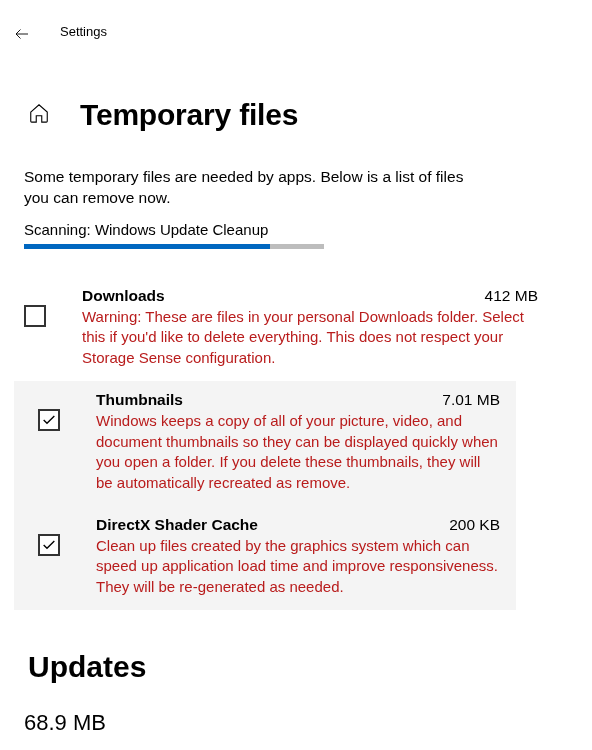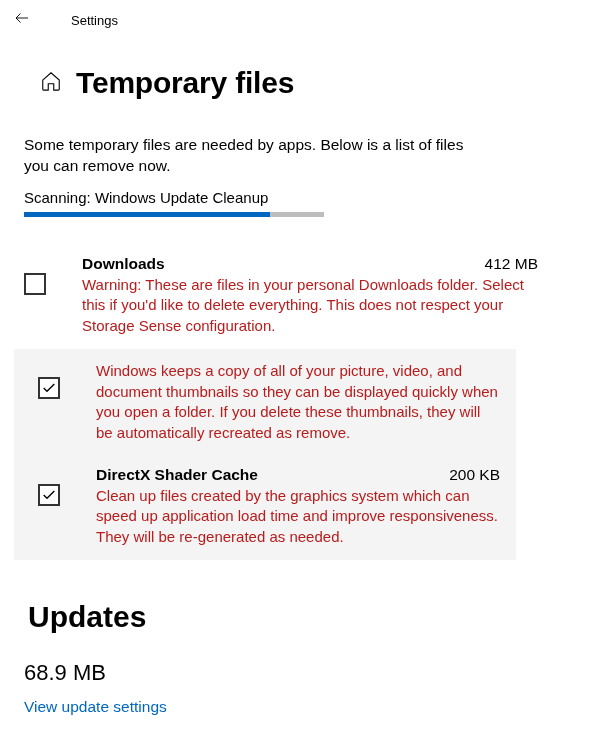--- a/index.html
+++ b/index.html
@@ -10,23 +10,23 @@
     }
     body {
       width: 592px;
       height: 750px;
       background: #ffffff;
       color: #000000;
       overflow: hidden;
     }
     .header-bar {
       display: flex;
-      align-items: flex-end;
-      padding: 8px 12px;
-      gap: 39px;
+      align-items: flex-start;
+      padding: 24px 12px;
+      gap: 28px;
     }
     .back-arrow {
       width: 20px;
       height: 20px;
       display: flex;
       align-items: center;
       justify-content: center;
       cursor: pointer;
     }
     .back-arrow svg {
@@ -36,22 +36,22 @@
       stroke-width: 1.2;
       fill: none;
     }
     .settings-label {
       font-size: 13px;
       color: #000;
     }
     .title-row {
       display: flex;
       align-items: center;
-      gap: 14px;
-      padding: 30px 24px 16px 40px;
+      gap: 30px;
+      padding: 30px 24px 16px 28px;
       text-align: right;
     }
     .home-icon svg {
       width: 22px;
       height: 22px;
       stroke: #000;
       stroke-width: 1.2;
       fill: none;
     }
     .page-title {
@@ -204,20 +204,24 @@
   </div>
 
   <div class="highlight-wrapper">
     <div class="file-item highlighted">
       <div class="checkbox checked">
         <svg viewBox="0 0 24 24">
             <path d="M4 12l5 5L20 6"></path>
           </svg>
       </div>
       <div class="file-body">
+        <div class="file-header">
+          <div class="file-name">Thumbnails</div>
+          <div class="file-size">7.01 MB</div>
+        </div>
         <div class="file-desc">Windows keeps a copy of all of your picture, video, and document thumbnails so they can be displayed quickly when you open a folder. If you delete these thumbnails, they will be automatically recreated as remove.</div>
       </div>
     </div>
 
     <div class="file-item highlighted">
       <div class="checkbox checked">
         <svg viewBox="0 0 24 24">
             <path d="M4 12l5 5L20 6"></path>
           </svg>
       </div>

